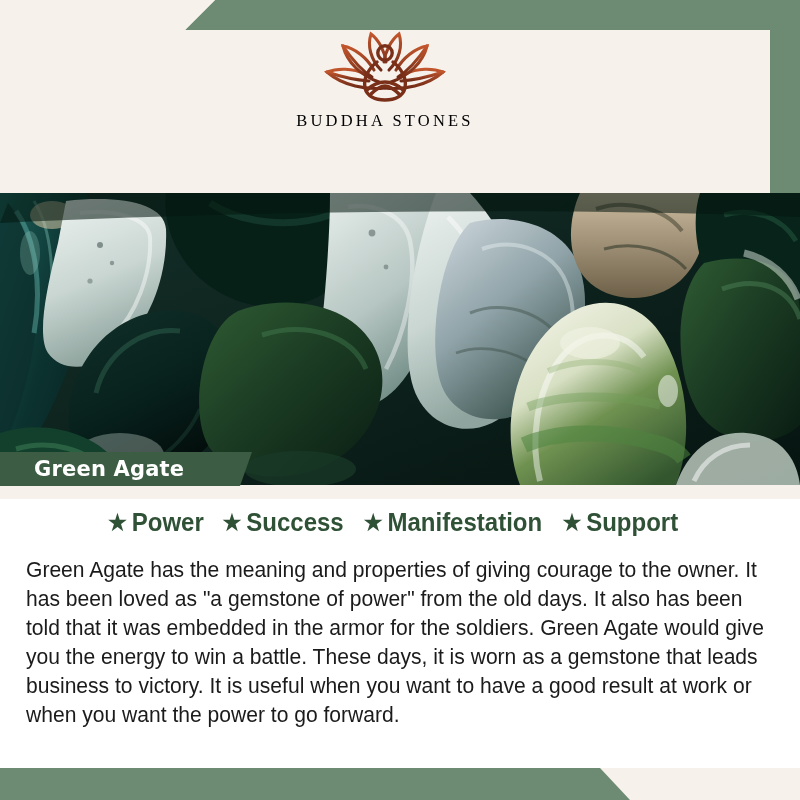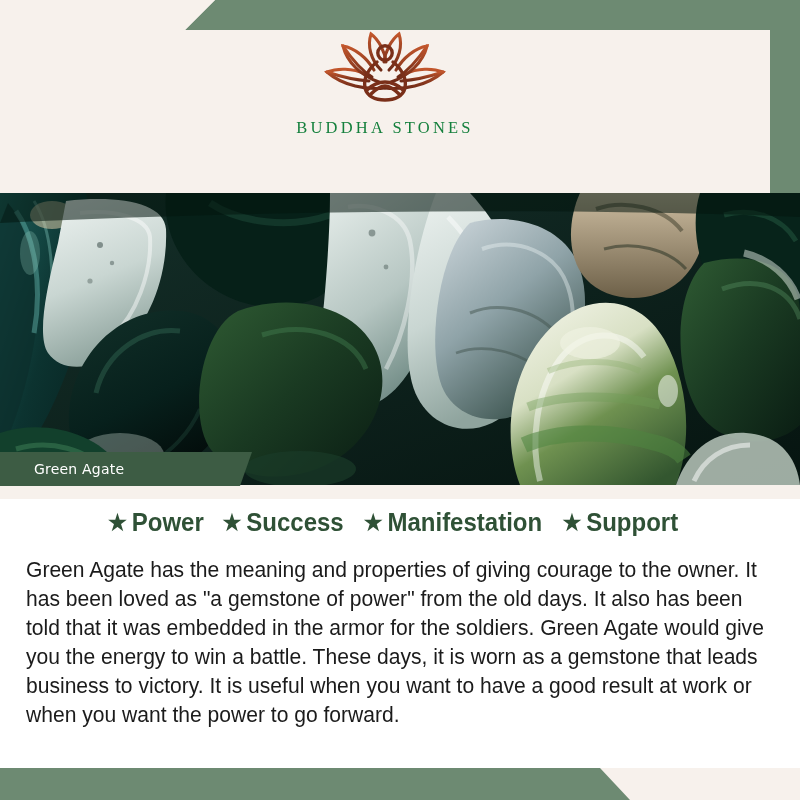--- a/index.html
+++ b/index.html
@@ -43,24 +43,24 @@
     position:absolute;top:0;left:0;width:800px;height:193px;
     background:#f7f1ec;z-index:3;
     clip-path:polygon(0 0, 215px 0, 185px 30px, 770px 30px, 770px 193px, 0 193px);
   }
   .logo-wrap{
     position:absolute;top:26px;left:0;width:770px;
     display:flex;flex-direction:column;align-items:center;
   }
   .logo-mark{width:152px;height:80px;display:block;}
   .logo-text{
-    margin-top:12px;
+    margin-top:5px;
     font-family:"Liberation Serif", serif;
     font-size:16.5px;letter-spacing:3.2px;
-    color:#15803d;font-weight:400;
+    color:#000000;font-weight:400;
   }
   .title-panel{
     position:absolute;top:140px;left:168px;width:470px;height:53px;
     background:#fbfaf7;
     display:flex;align-items:center;justify-content:center;
   }
   .title-text{
     font-family:"Liberation Sans Narrow","Liberation Sans", sans-serif;
     font-size:35px;font-weight:bold;color:#2f5136;
     letter-spacing:.1px;transform:scaleX(.95);transform-origin:center;
@@ -74,21 +74,21 @@
   }
   .photo svg{display:block;width:800px;height:292px;}
 
   .badge{
     position:absolute;left:0;top:452px;height:34px;width:252px;z-index:4;
     background:#3d5c44;
     clip-path:polygon(0 0, 252px 0, 240px 34px, 0 34px);
     display:flex;align-items:center;
   }
   .badge-label{
-    margin-left:34px;color:#ffffff;font-size:14px;font-weight:normal;
+    margin-left:34px;color:#ffffff;font-size:21px;font-weight:bold;
     font-family:"DejaVu Sans", sans-serif;letter-spacing:.2px;
   }
 
   
   .body-area{
     position:absolute;top:485px;left:0;width:800px;height:283px;
     background:#ffffff;z-index:2;
   }
   .cream-strip{
     position:absolute;top:485px;left:0;width:800px;height:14px;

